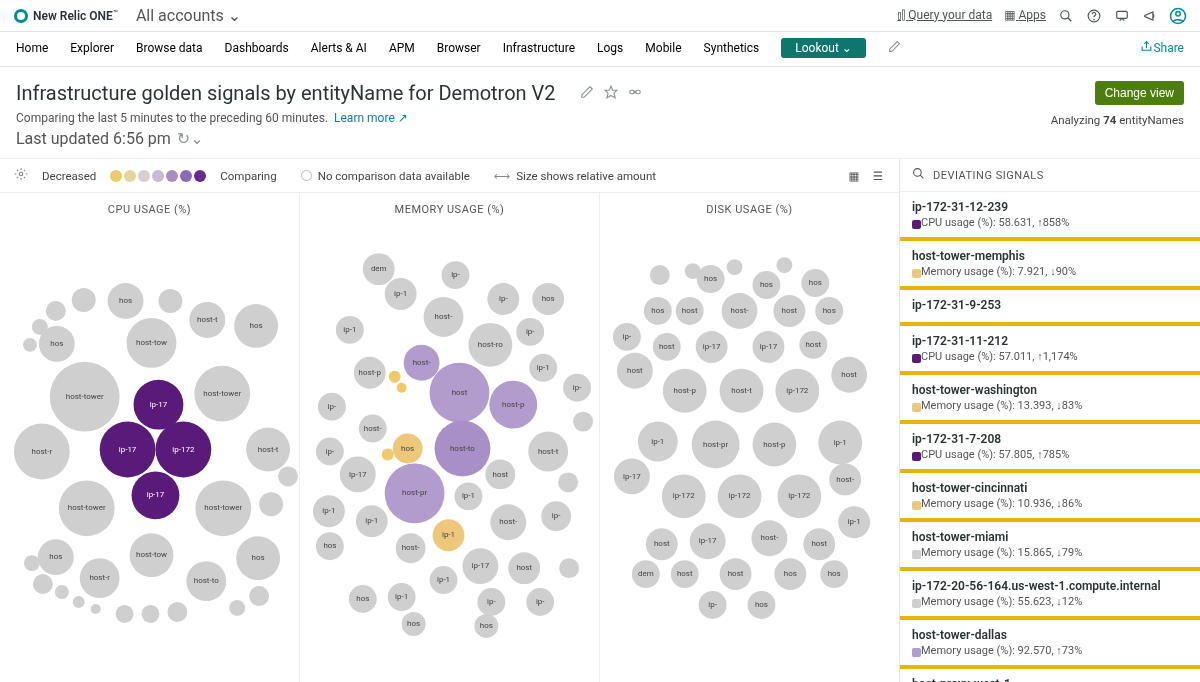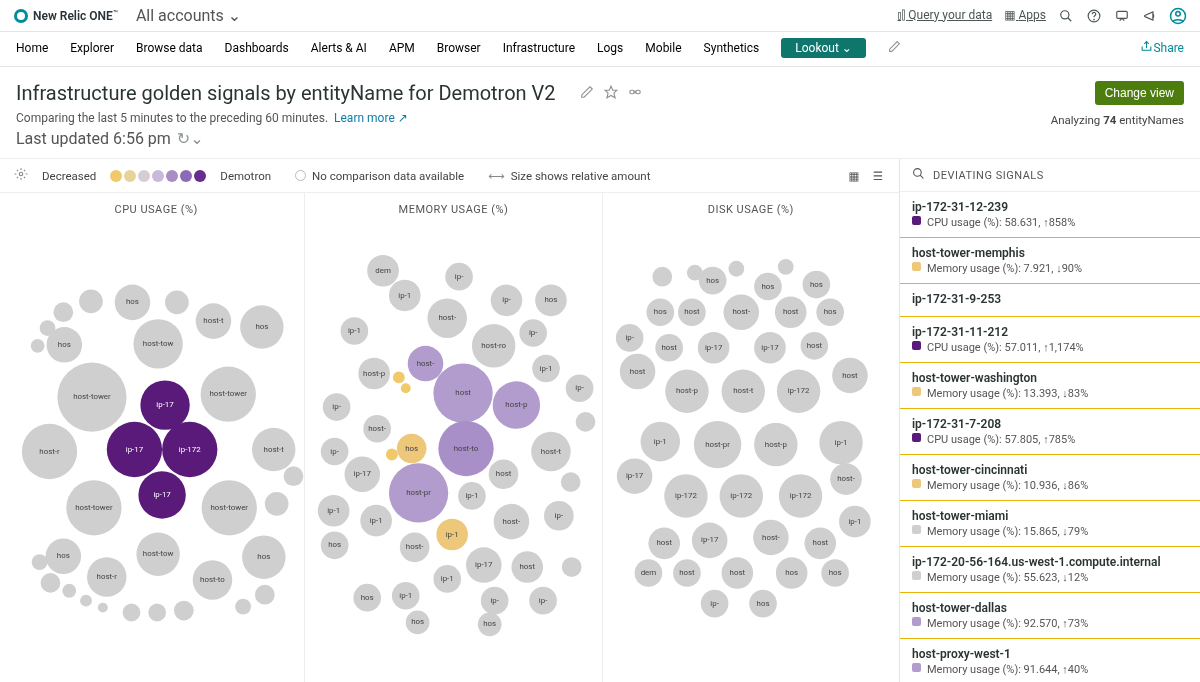--- a/index.html
+++ b/index.html
@@ -34,35 +34,35 @@
   
   .main { display:flex; height: calc(682px - 32px - 34px - 92px); }
   .charts-area{ flex:1; display:flex; flex-direction:column; border-right:1px solid #e3e4e4;}
   .legend { display:flex; align-items:center; gap:14px; padding:8px 14px; border-bottom:1px solid #eee; font-size:11.5px; color:#444;}
   .legend .dots { display:flex; gap:2px;}
   .legend .dot{ width:12px; height:12px; border-radius:50%;}
   .legend-right{ margin-left:auto; display:flex; gap:10px;}
   .grid-icon, .list-icon{ width:14px; height:14px; display:flex; align-items:center; justify-content:center; color:#555; border:1px solid transparent;}
   
   
-  .chart-row{ flex:1; display:flex; overflow:hidden;padding-left:8px;}
+  .chart-row{ flex:1; display:flex; overflow:hidden;}
   .chart-col{ flex:1; border-right:1px solid #eee; display:flex; flex-direction:column; position:relative;}
   .chart-col:last-child{ border-right:none;}
   .chart-title{ text-align:center; font-size:11px; letter-spacing:0.5px; color:#555; padding:10px 0 4px 0;}
   .chart-svg{ flex:1; position:relative;}
   text.lbl{ font-size:8px; fill:#444; text-anchor:middle; dominant-baseline:middle;}
   text.lblw{ fill:#fff;}
   
   
   .sidebar{ width:300px; display:flex; flex-direction:column; overflow:hidden;}
   .sidebar-head{ display:flex; align-items:center; gap:8px; padding:8px 12px; font-size:11px; letter-spacing:0.5px; color:#555; border-bottom:1px solid #eee;}
   .sidebar-list{ flex:1; overflow-y:auto;}
-  .sig{ padding:8px 12px; border-bottom:1px solid #eab308;}
+  .sig{ padding:8px 12px; border-bottom:4px solid #eab308;}
   .sig-name{ font-size:12px; font-weight:600; color:#2a3434; margin-bottom:2px;}
-  .sig-metric{ font-size:11px; color:#555; display:flex; align-items:flex-start; gap:6px;}
+  .sig-metric{ font-size:11px; color:#555; display:flex; align-items:flex-end; }
   .sq{ width:9px; height:9px; display:inline-block; border-radius:2px;}
   
   svg { overflow:visible;}
 </style>
 </head>
 <body>
 
 <div class="topbar">
   <div class="logo">
     <span class="logo-icon"></span>
@@ -191,21 +191,21 @@
       <span>Decreased</span>
       <span class="dots" id="legend-dots">
           <span class="dot" style="background: rgb(240, 201, 104);"></span>
           <span class="dot" style="background: rgb(230, 211, 154);"></span>
           <span class="dot" style="background: rgb(216, 205, 212);"></span>
           <span class="dot" style="background: rgb(201, 185, 216);"></span>
           <span class="dot" style="background: rgb(168, 141, 196);"></span>
           <span class="dot" style="background: rgb(139, 107, 181);"></span>
           <span class="dot" style="background: rgb(106, 43, 142);"></span>
         </span>
-      <span>Demotron</span>
+      <span>Comparing</span>
       <span style="margin-left:10px; display:flex; align-items:center; gap:6px;">
         <span class="dot" style="background:#fff; border:1px solid #bbb; width:11px; height:11px;"></span>
         <span>No comparison data available</span>
       </span>
       <span style="margin-left:10px; display:flex; align-items:center; gap:6px;">
         <span style="color:#888;">⟷</span>
         <span>Size shows relative amount</span>
       </span>
       <div class="legend-right">
         <span class="grid-icon">▦</span>

